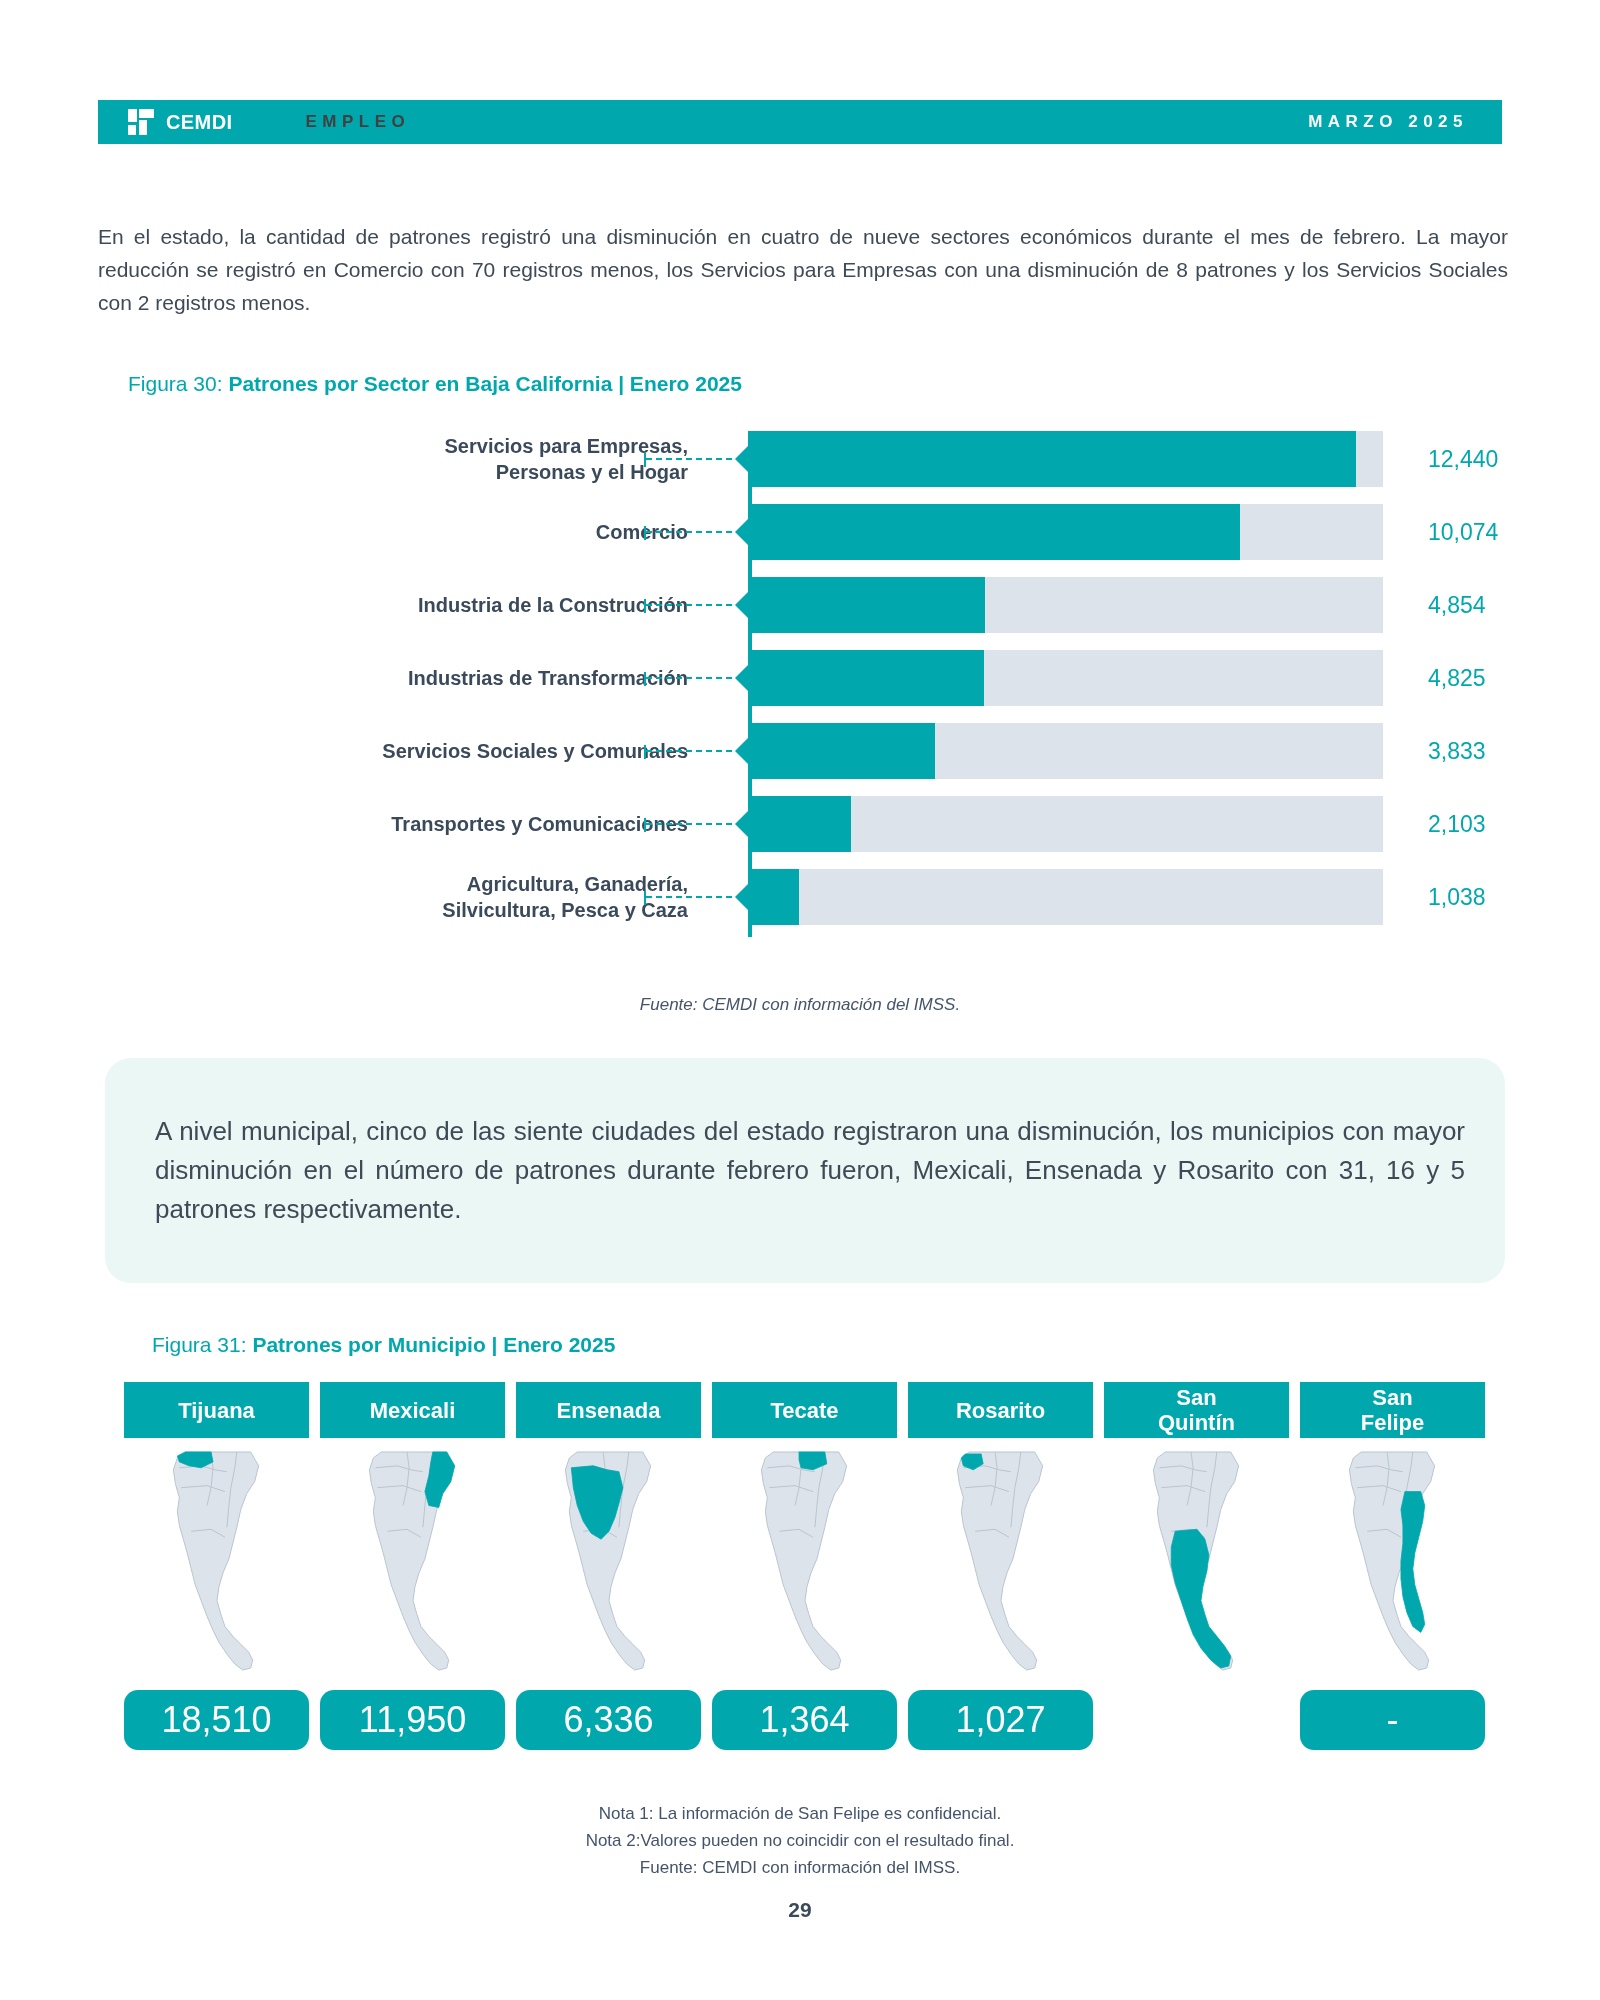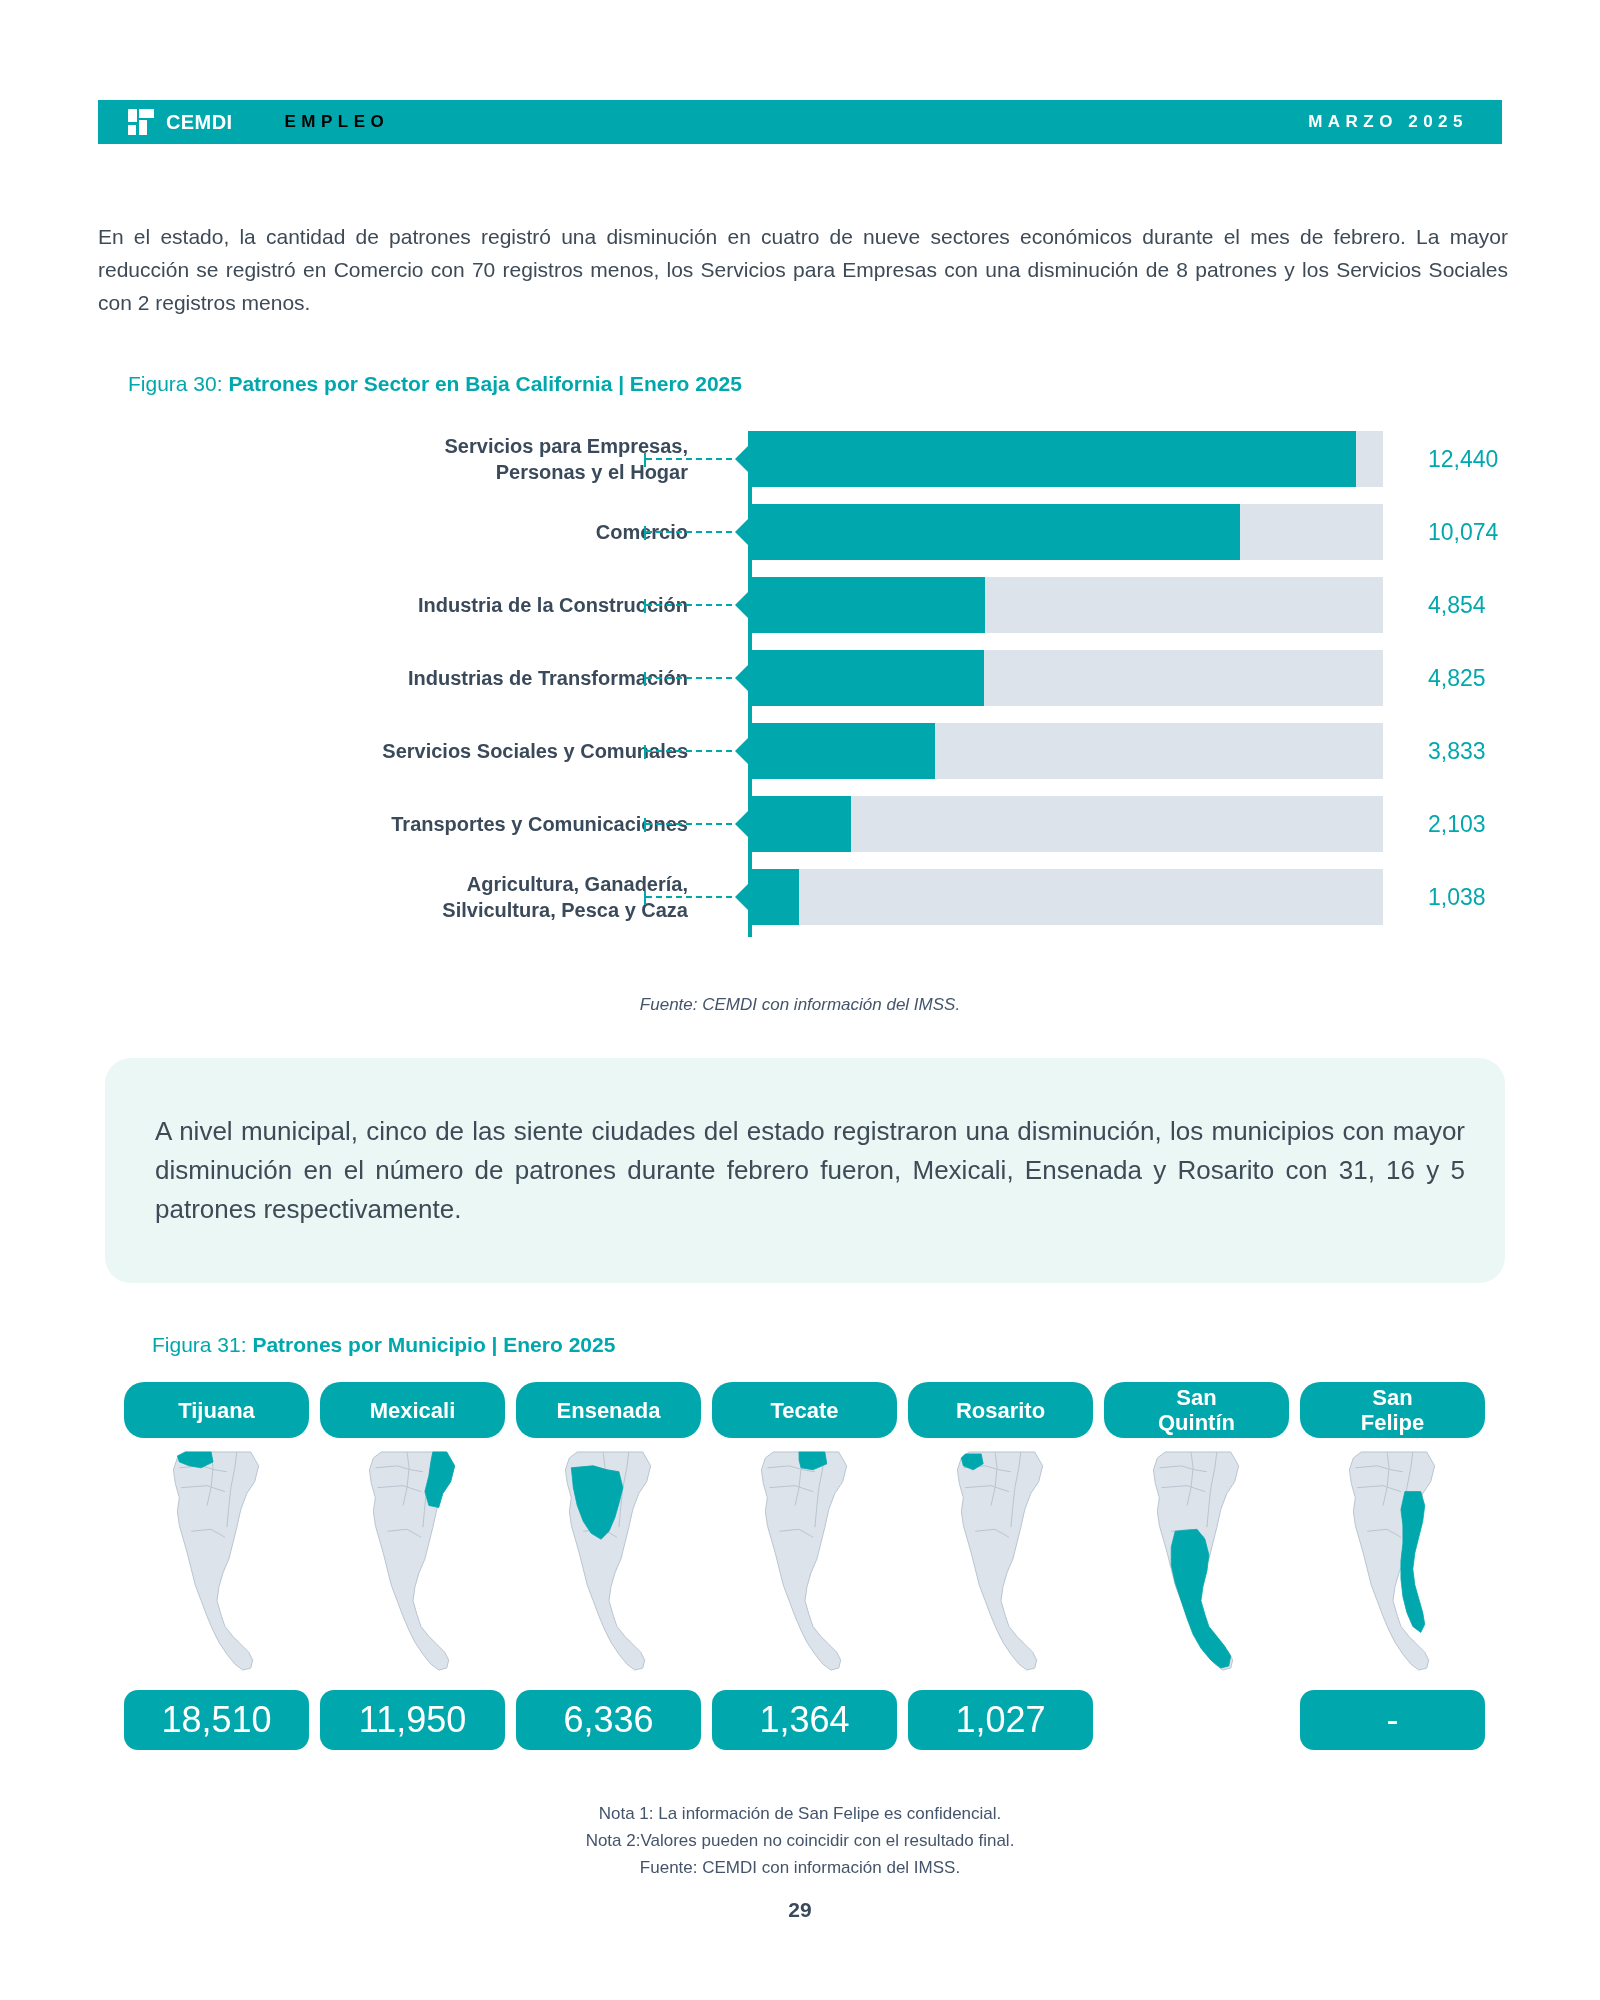--- a/index.html
+++ b/index.html
@@ -37,25 +37,25 @@
     gap: 10px;
   }
   .logo-mark { width: 30px; height: 30px; display: block; }
   .logo-text {
     color: #ffffff;
     font-size: 20px;
     font-weight: 700;
     letter-spacing: 0.4px;
   }
   .header-section {
-    color: #000000;
+    color: #404040;
     font-size: 17px;
     font-weight: 700;
     letter-spacing: 5.5px;
-    margin-left: 52px;
+    margin-left: 73px;
     text-align: center;
   }
   .header-date {
     color: #ffffff;
     font-size: 17px;
     font-weight: 700;
     letter-spacing: 5.5px;
     margin-left: auto;
     margin-right: 34px;
   }
@@ -223,21 +223,21 @@
   }
   .muni-col {
     width: 185px;
     display: flex;
     flex-direction: column;
     align-items: stretch;
   }
   .muni-head {
     height: 56px;
     background: #00a8ae;
-    border-radius: 20px;
+    border-radius: 0;
     color: #ffffff;
     font-size: 22px;
     font-weight: 700;
     display: flex;
     align-items: center;
     justify-content: center;
     text-align: center;
     line-height: 25px;
     white-space: pre-line;
   }

